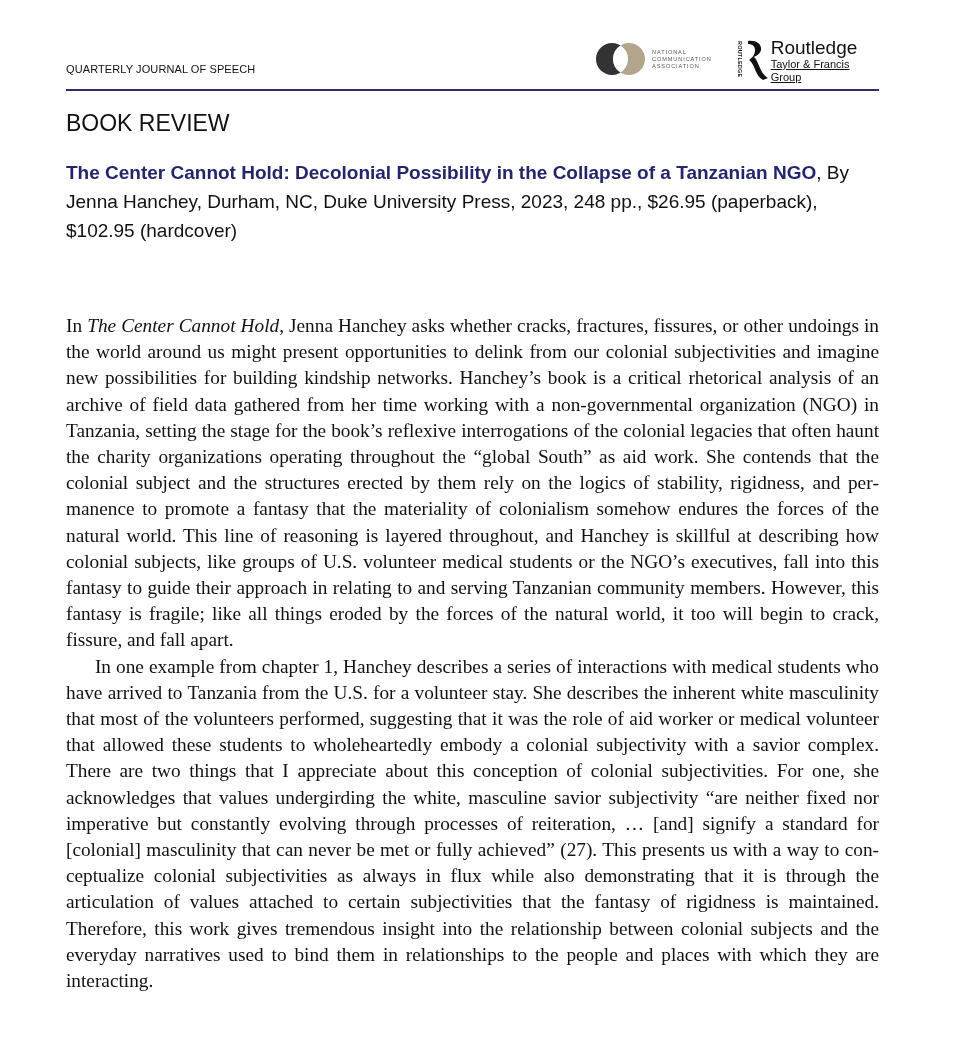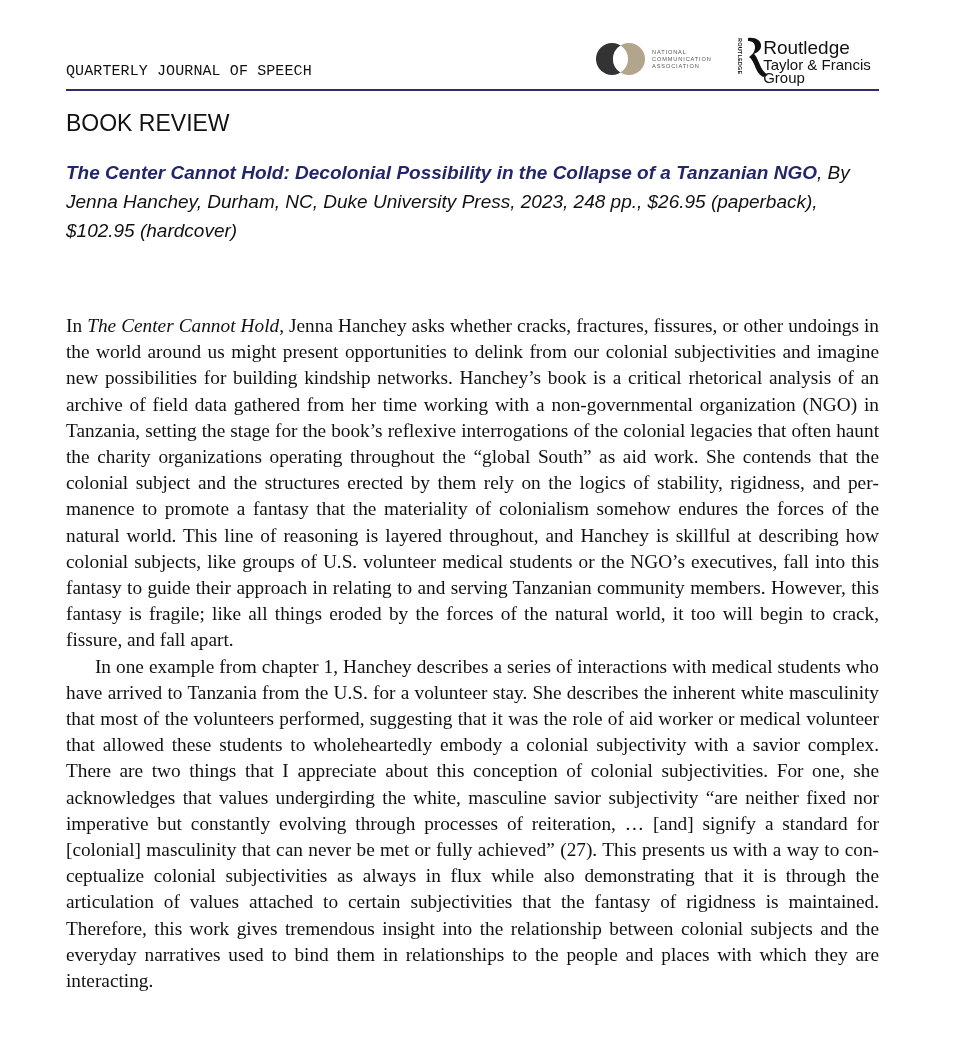--- a/index.html
+++ b/index.html
@@ -2,49 +2,49 @@
 <html><head>
 <meta charset="utf-8">
 <style>
   html, body { margin: 0; padding: 0; background: #ffffff; }
   body { width: 964px; height: 1050px; position: relative; overflow: hidden; color: #111; }
   .page { position: absolute; left: 66px; top: 0; width: 813px; }
 
   .header { position: absolute; left: 0; top: 36px; width: 813px; height: 56px; }
   .journal-name {
     position: absolute; left: 0; top: 27px;
-    font-family: Liberation Mono, monospace; font-size: 15px; letter-spacing: 0.1px;
+    font-family: Liberation Sans, sans-serif; font-size: 11px; letter-spacing: 0.1px;
     color: #111; white-space: nowrap;
   }
   .nca-logo { position: absolute; left: 530px; top: 6px; display: flex; align-items: center; }
   .nca-logo svg { display: block; }
   .nca-text {
     margin-left: 6px; font-family: "Liberation Sans", sans-serif; font-size: 5.6px;
     letter-spacing: 0.9px; line-height: 7px; color: #555;
   }
-  .rt-logo { position: absolute; left: 670px; top: 0; display: flex; align-items: flex-start; }
+  .rt-logo { position: absolute; left: 670px; top: 0; display: flex; align-items: center; }
   .rt-mark { position: relative; width: 36px; height: 42px; }
   .rt-vert {
     position: absolute; left: 1px; top: 2px; font-family: "Liberation Sans", sans-serif;
     font-size: 5.5px; font-weight: bold; writing-mode: vertical-rl; letter-spacing: 0.2px; color: #111;
   }
   .rt-text { margin-left: 0px; margin-top: 2px; }
   .rt-name { font-family: "Liberation Sans", sans-serif; font-size: 19px; color: #111; line-height: 20px; }
-  .rt-sub { font-family: "Liberation Sans", sans-serif; font-size: 15px; color: #111; line-height: 13px; }
+  .rt-sub { font-family: "Liberation Sans", sans-serif; font-size: 11px; color: #111; line-height: 13px; text-decoration: underline; }
 
   .rule { position: absolute; left: 0; top: 89px; width: 813px; height: 2px; background: #2b2d6e; }
 
   .section-label {
     position: absolute; left: 0; top: 110px;
     font-family: "Liberation Sans", sans-serif; font-size: 23px; color: #111; white-space: nowrap;
   }
 
   .citation {
     position: absolute; left: 0; top: 158px; width: 813px;
-    font-family: "Liberation Sans", sans-serif; font-size: 19px; line-height: 29px; color: #111; font-style: italic;
+    font-family: "Liberation Sans", sans-serif; font-size: 19px; line-height: 29px; color: #111;
   }
   .citation .book-title { color: #23266a; font-weight: bold; }
 
   .body-text {
     position: absolute; left: 0; top: 313px; width: 813px;
     font-family: "Liberation Serif", serif; font-size: 19.3px; line-height: 26.2px; color: #111;
     text-align: justify; hyphens: manual;
   }
   .body-text p { margin: 0; }
   .body-text p.indent { text-indent: 1.5em; }

